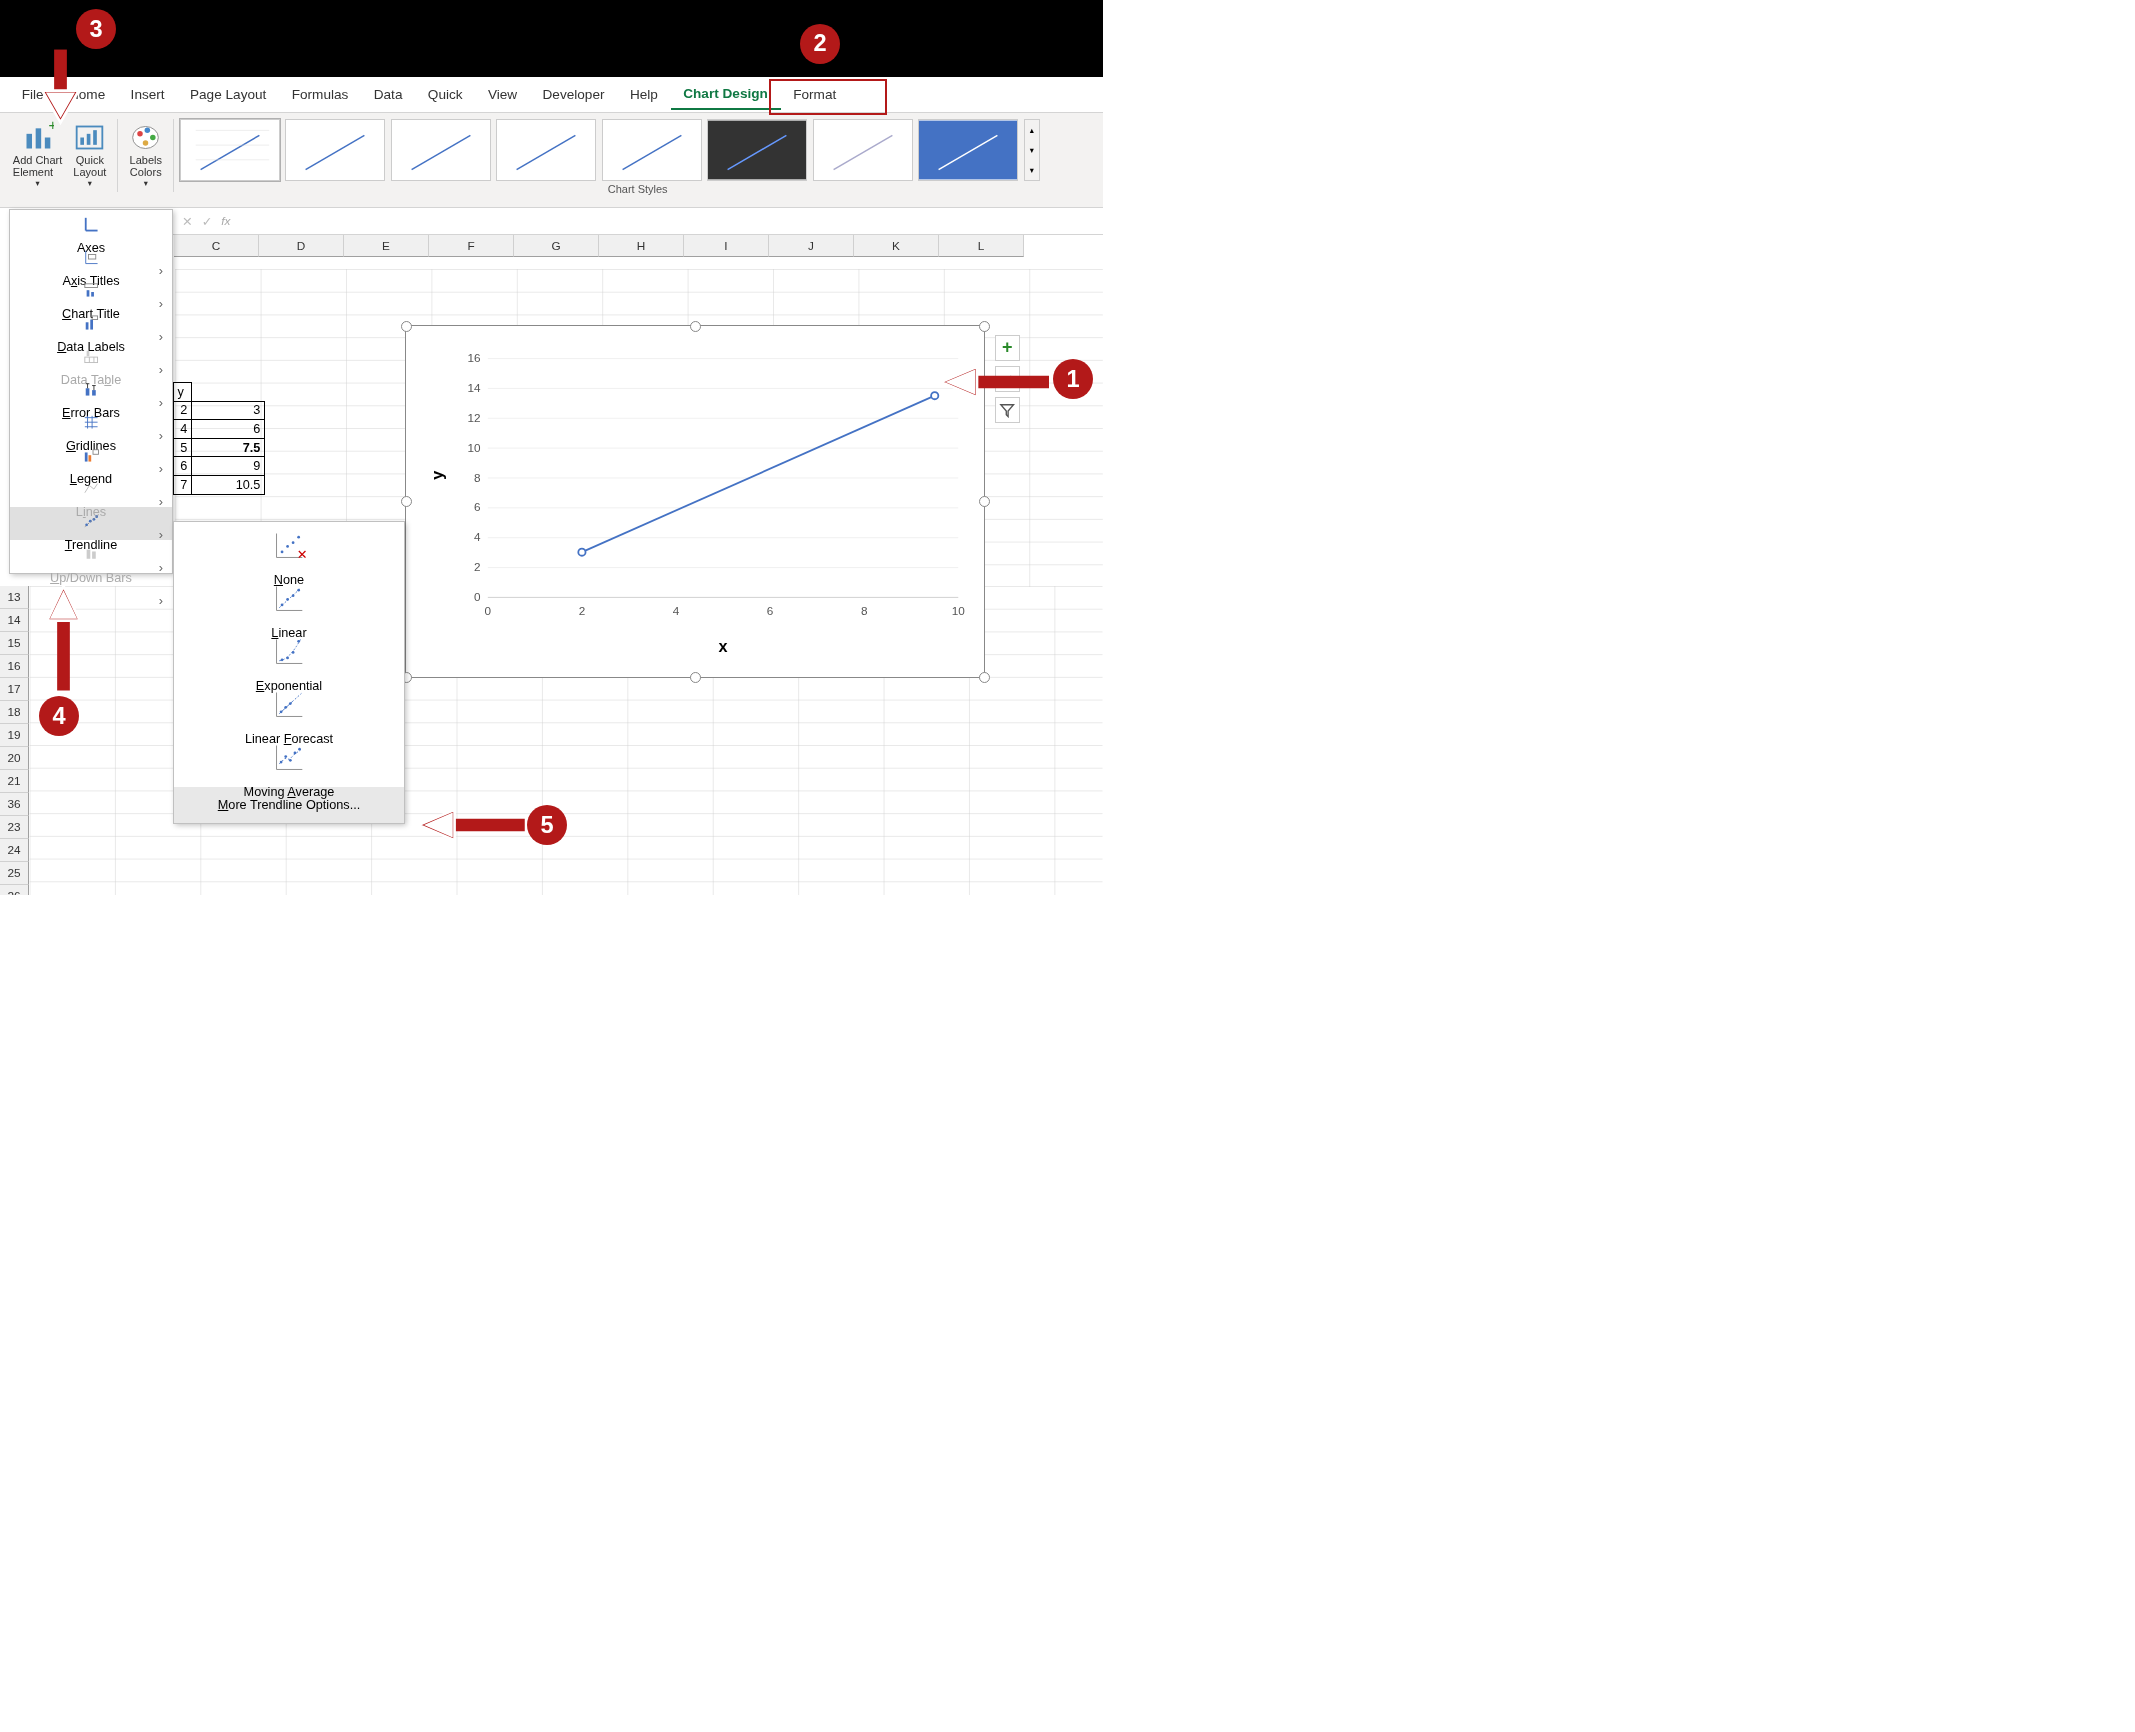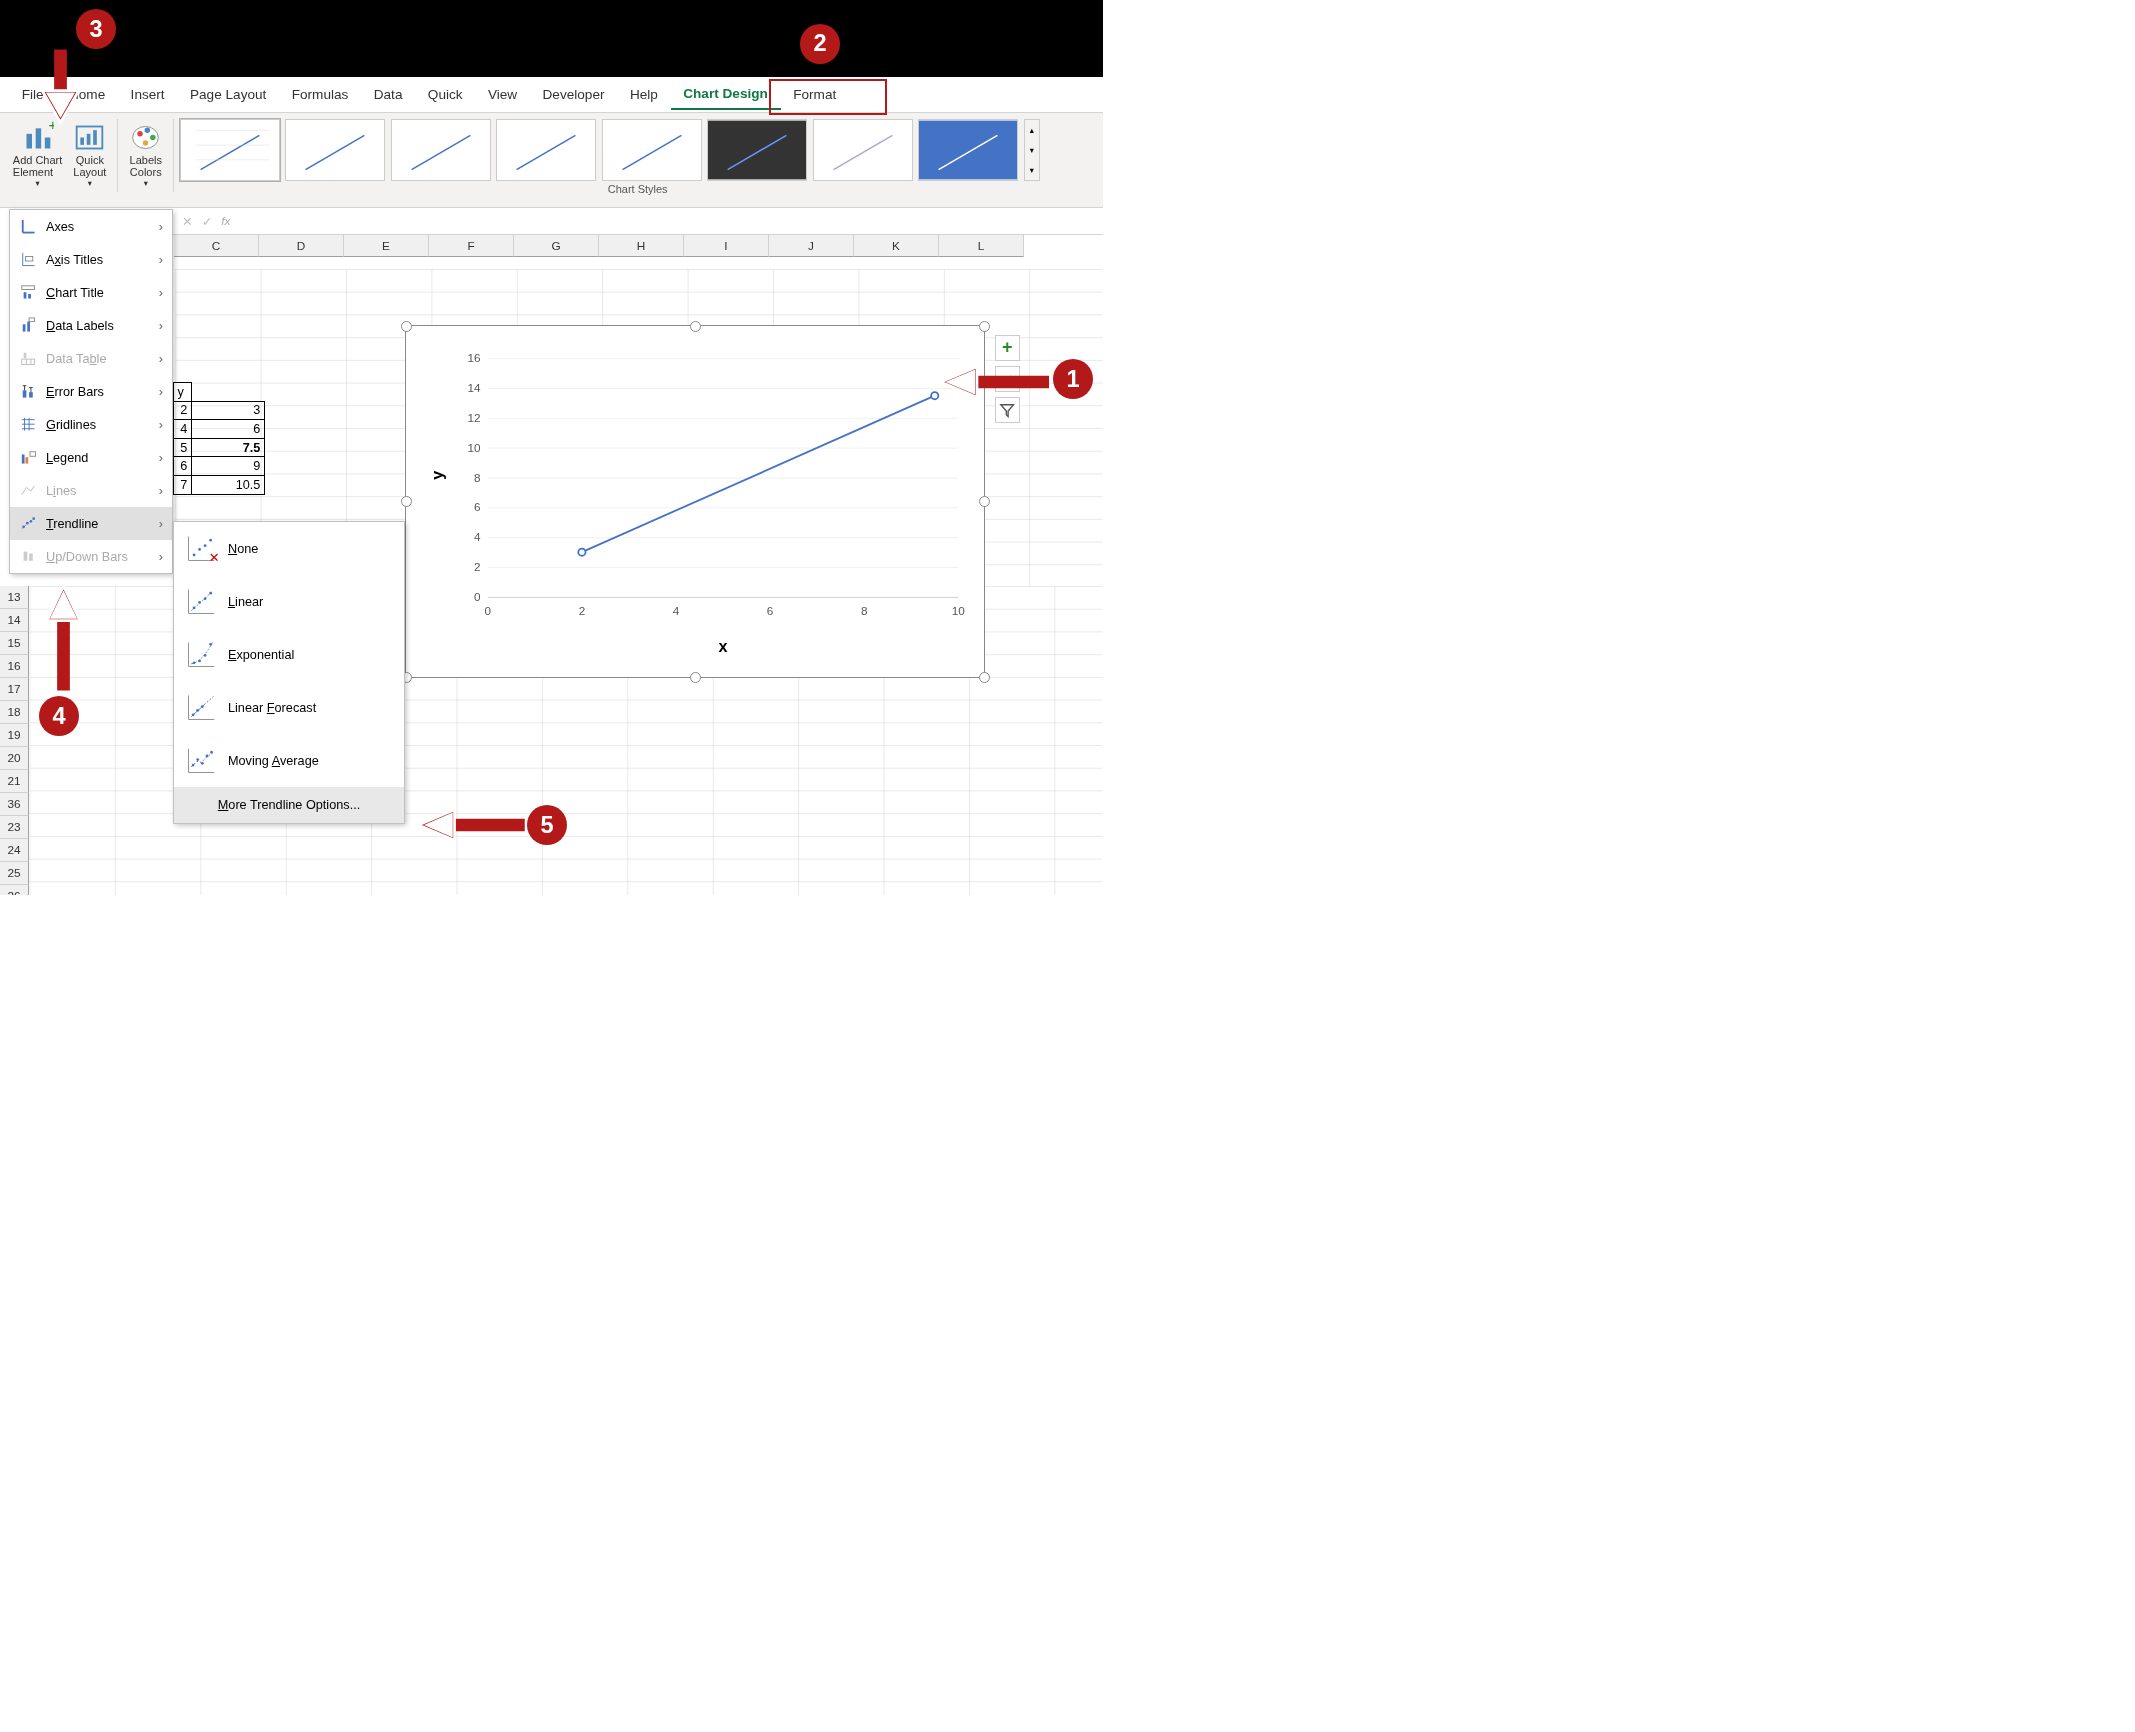--- a/index.html
+++ b/index.html
@@ -25,21 +25,21 @@
 .grid-area { position: relative; }
 .col-headers { display:flex; margin-left: 29px; }
 .col-h { width: 85px; height: 22px; border-right: 0.9px solid #d0d0d0; border-bottom: 0.9px solid #a0a0a0; background:#f0f0f0; text-align:center; font-size:11.8px; line-height:22px; color:#333; }
 .row-h { width:29px; height:23px; border-right:0.9px solid #a0a0a0; border-bottom:0.9px solid #d0d0d0; background:#f0f0f0; text-align:center; font-size:11.8px; line-height:23px; color:#333; }
 .rows-col { display:flex; flex-direction:column; }
 .chart-box { position:absolute; left: 405px; top: 325px; width: 580px; height: 353px; border: 0.9px solid #888; background:#fff; }
 .chart-handle { width:11px; height:11px; background:#fff; border:0.9px solid #888; border-radius:50%; position:absolute; }
 .chart-side-btns { position:absolute; right:-36px; top: 9px; display:flex; flex-direction:column; gap:5.5px; }
 .side-btn { width:25.5px; height:25.5px; border:0.9px solid #ccc; background:#fff; display:flex; align-items:center; justify-content:center; cursor:pointer; }
 .dropdown-menu { position:absolute; left: 9px; top: 209px; width: 164px; background:#fff; border:0.9px solid #c0c0c0; box-shadow: 1.8px 1.8px 5.5px rgba(0,0,0,0.25); z-index: 50; font-size: 12.7px; }
-.menu-item { display:flex; align-items:center; gap:9px; padding: 5.5px 9px; cursor:pointer; height: 33px; }
+.menu-item { display:flex; align-items:center; gap:9px; padding: 5.5px 9px; cursor:pointer; height: 33px; flex-direction: column; }
 .menu-item.disabled { color:#aaa; cursor:default; }
 .menu-item.selected { background:#e0e0e0; }
 .menu-icon { width:18px; height:18px; display:flex; align-items:center; justify-content:center; }
 .menu-arrow { margin-left:auto; color:#666; }
 .submenu { position:absolute; left: 173px; top: 521px; width: 232px; background:#fff; border:0.9px solid #c0c0c0; box-shadow: 1.8px 1.8px 5.5px rgba(0,0,0,0.25); z-index: 51; }
 .submenu .menu-item { height: 53px; }
 .submenu .big-icon { width:36px; height:36px; }
 .submenu .more-row { height: 36px; background:#e8e8e8; justify-content:center; }
 .annot { position:absolute; z-index: 100; }
 .annot-circle { width:40px; height:40px; background:#b31919; border-radius:50%; color:#fff; display:flex; align-items:center; justify-content:center; font-size:23.6px; font-weight:600; }

